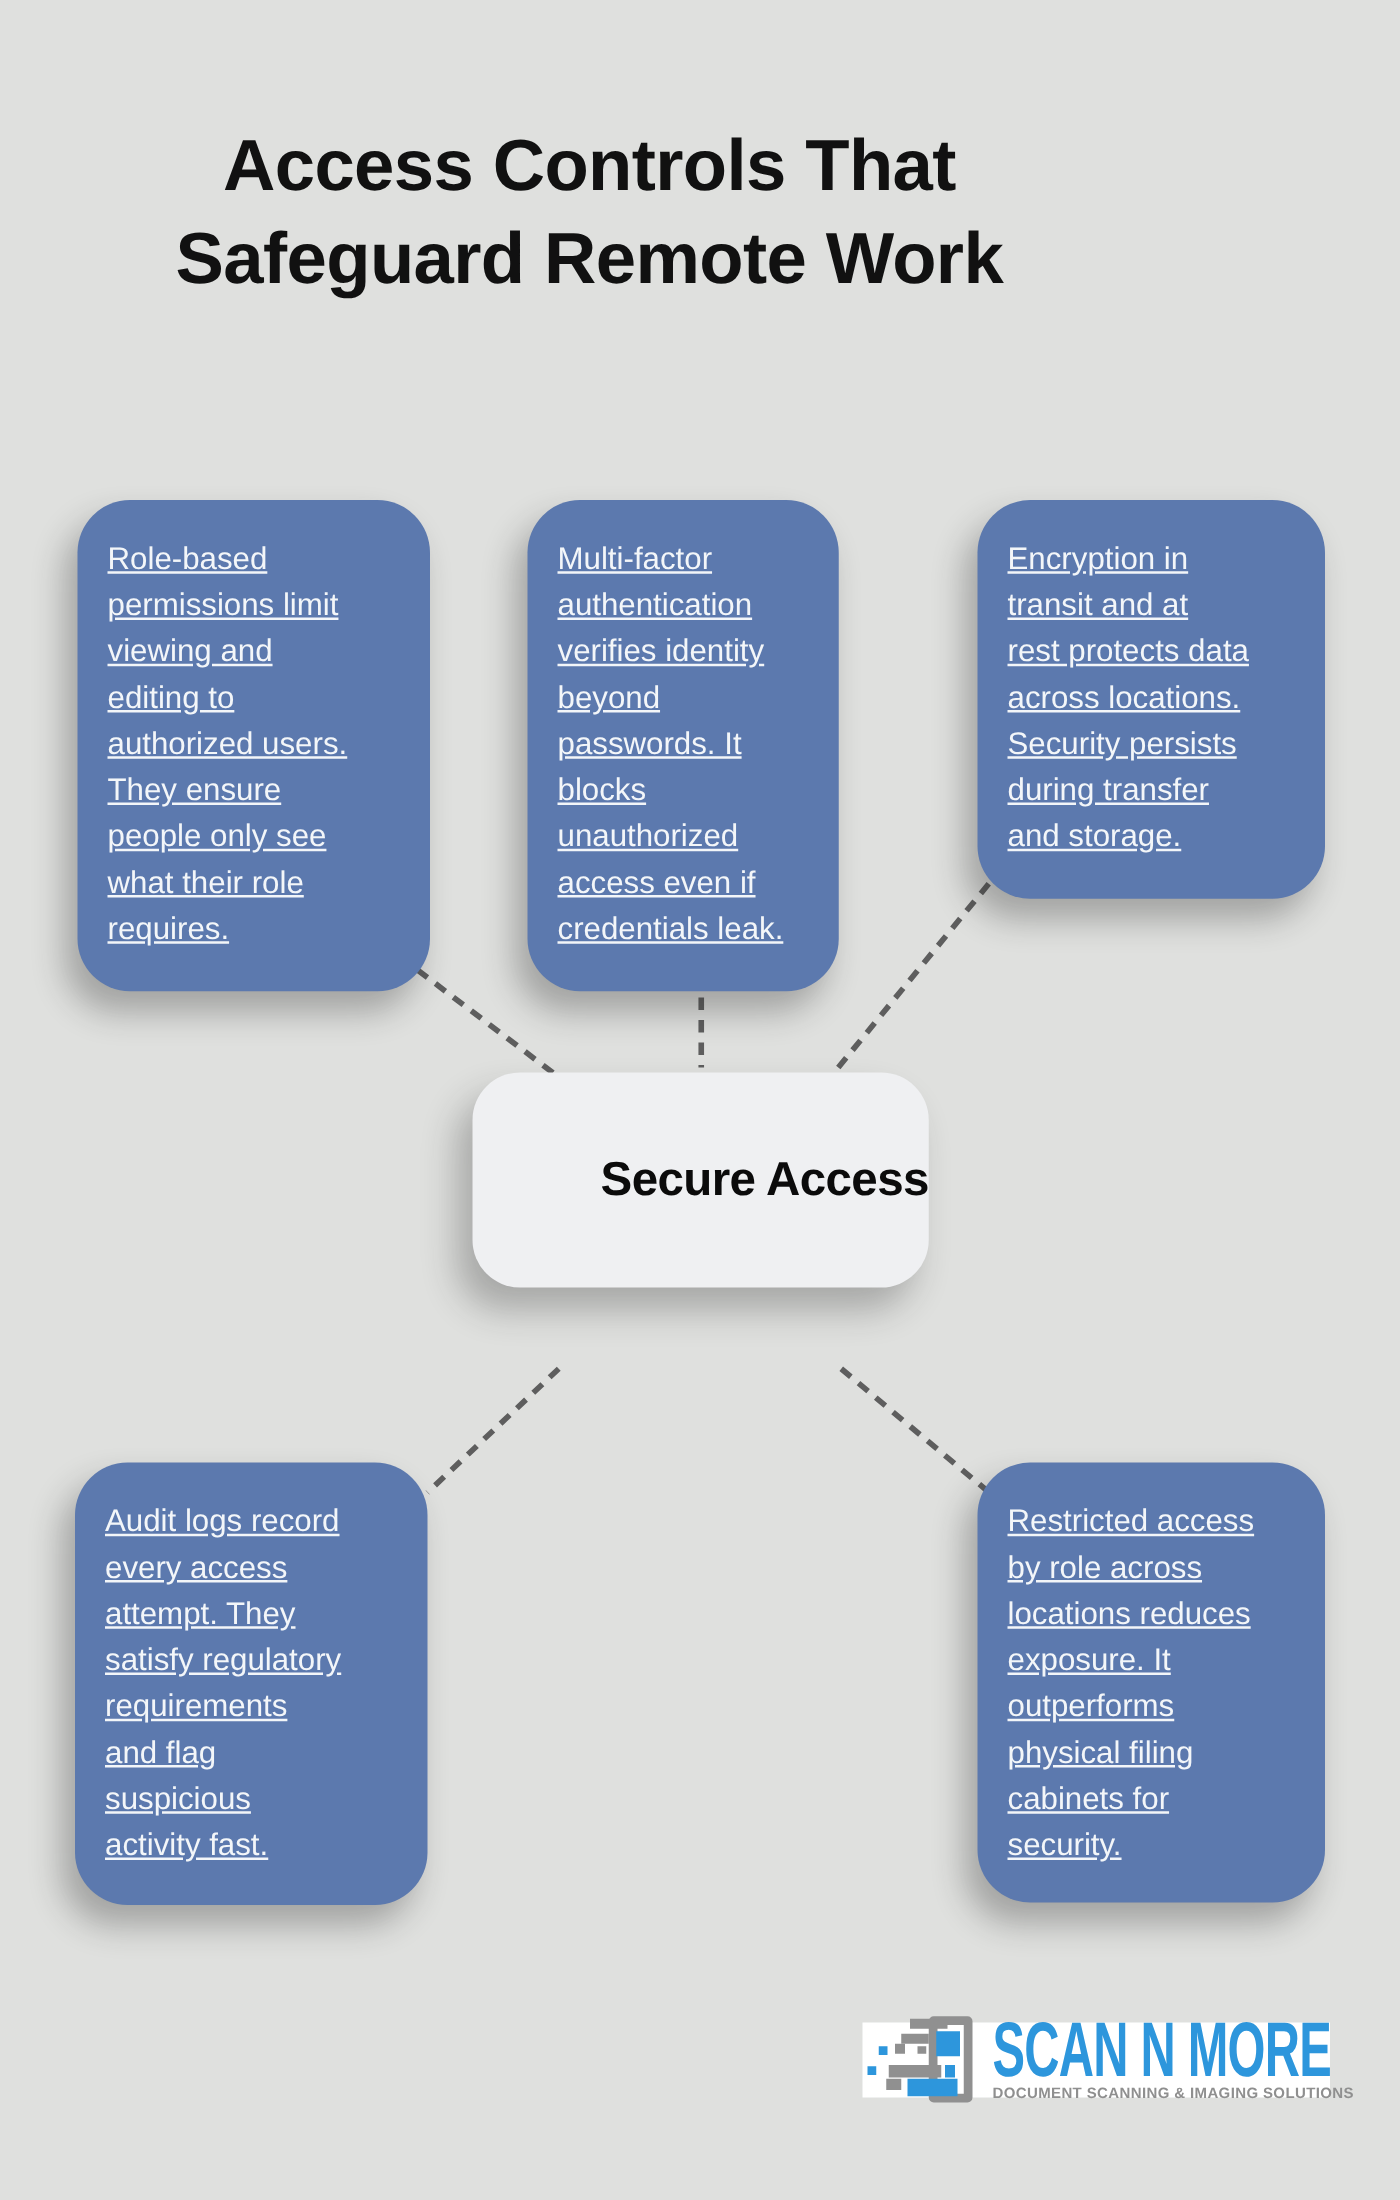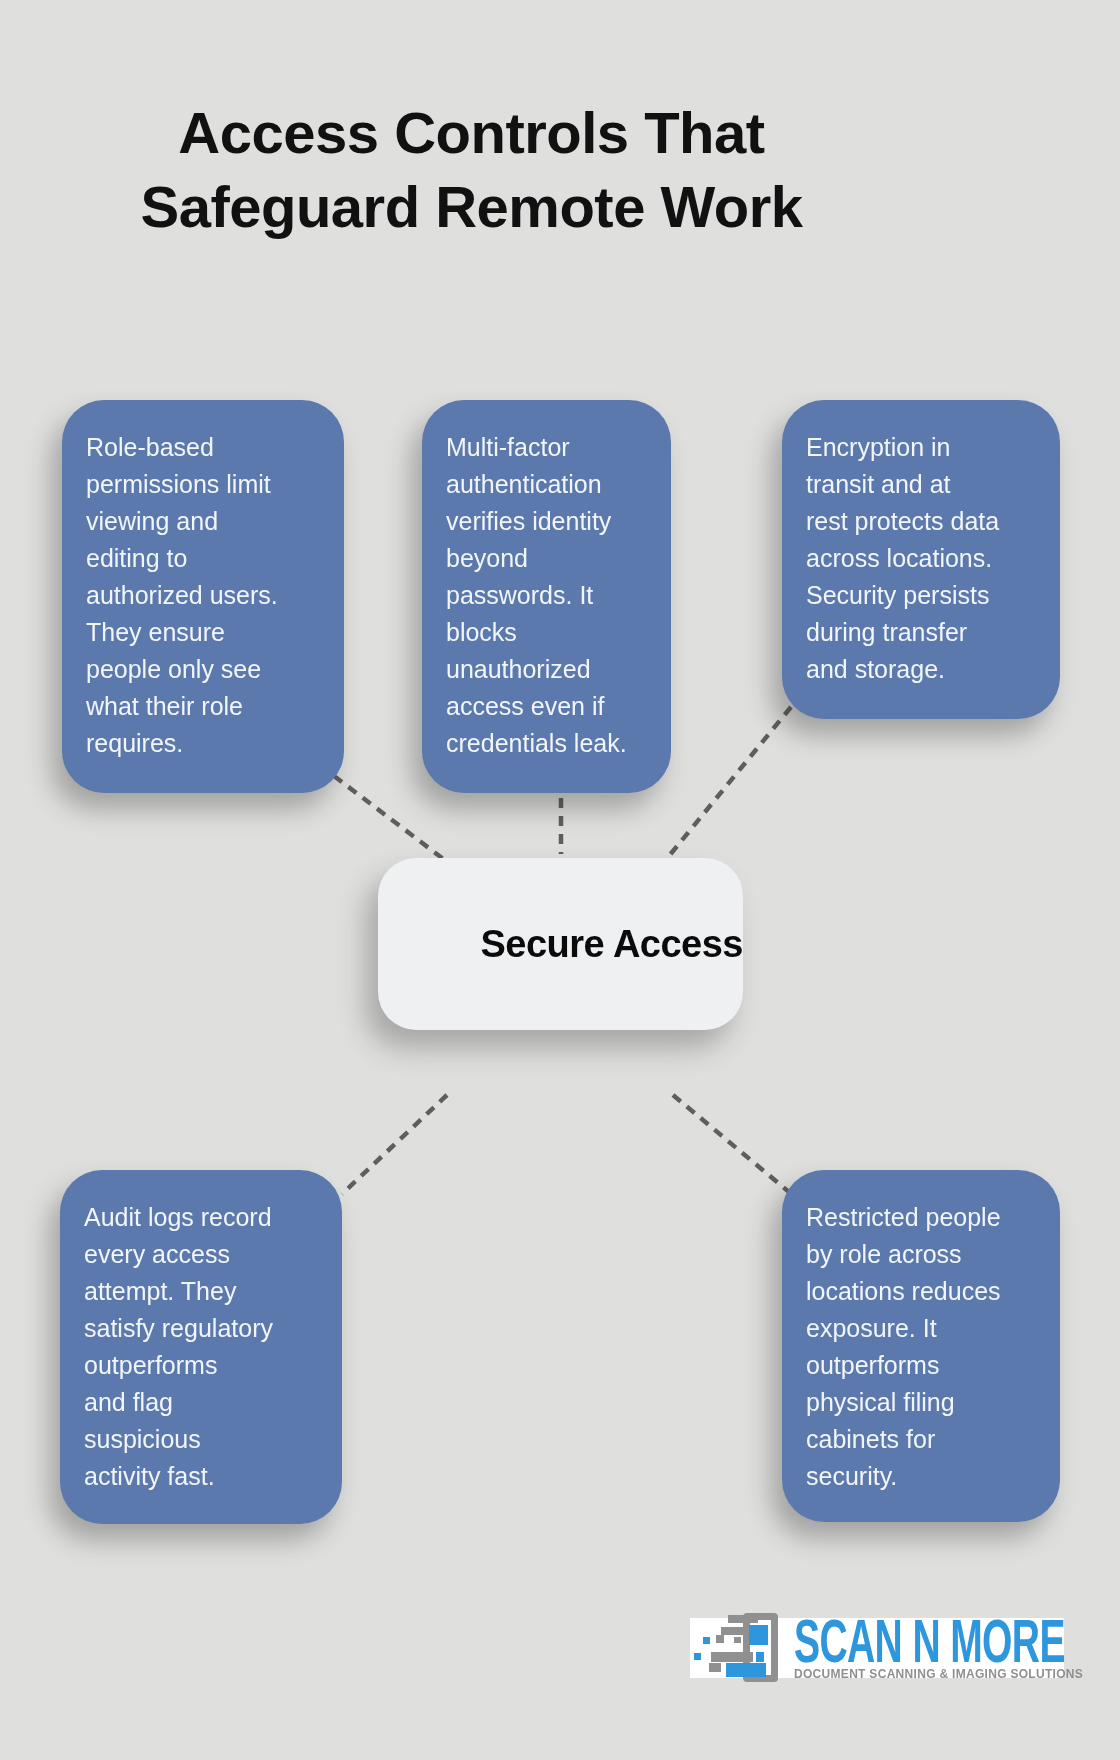--- a/index.html
+++ b/index.html
@@ -44,20 +44,21 @@
     position:absolute;
     background:var(--card-blue);
     color:var(--card-text);
     border-radius:42px;
     font-size:25px;
     line-height:37px;
     padding:29px 24px;
     box-sizing:border-box;
     white-space:pre-line;
     box-shadow:-10px 16px 26px rgba(40,40,40,0.33);
+    text-decoration:underline;
   }
   .card.c1{left:62px;  top:400px; width:282px; height:393px;}
   .card.c2{left:422px; top:400px; width:249px; height:393px;}
   .card.c3{left:782px; top:400px; width:278px; height:319px;}
   .card.c4{left:60px;  top:1170px;width:282px; height:354px;}
   .card.c5{left:782px; top:1170px;width:278px; height:352px;}
   .center-node{
     position:absolute;
     left:378px; top:858px; width:365px; height:172px;
     background:var(--node-bg);
@@ -150,25 +151,25 @@
 transit and at
 rest protects data
 across locations.
 Security persists
 during transfer
 and storage.</div>
   <div class="card c4">Audit logs record
 every access
 attempt. They
 satisfy regulatory
-outperforms
+requirements
 and flag
 suspicious
 activity fast.</div>
-  <div class="card c5">Restricted people
+  <div class="card c5">Restricted access
 by role across
 locations reduces
 exposure. It
 outperforms
 physical filing
 cabinets for
 security.</div>
 
   <div class="center-node">
     <span>Secure Access</span>

